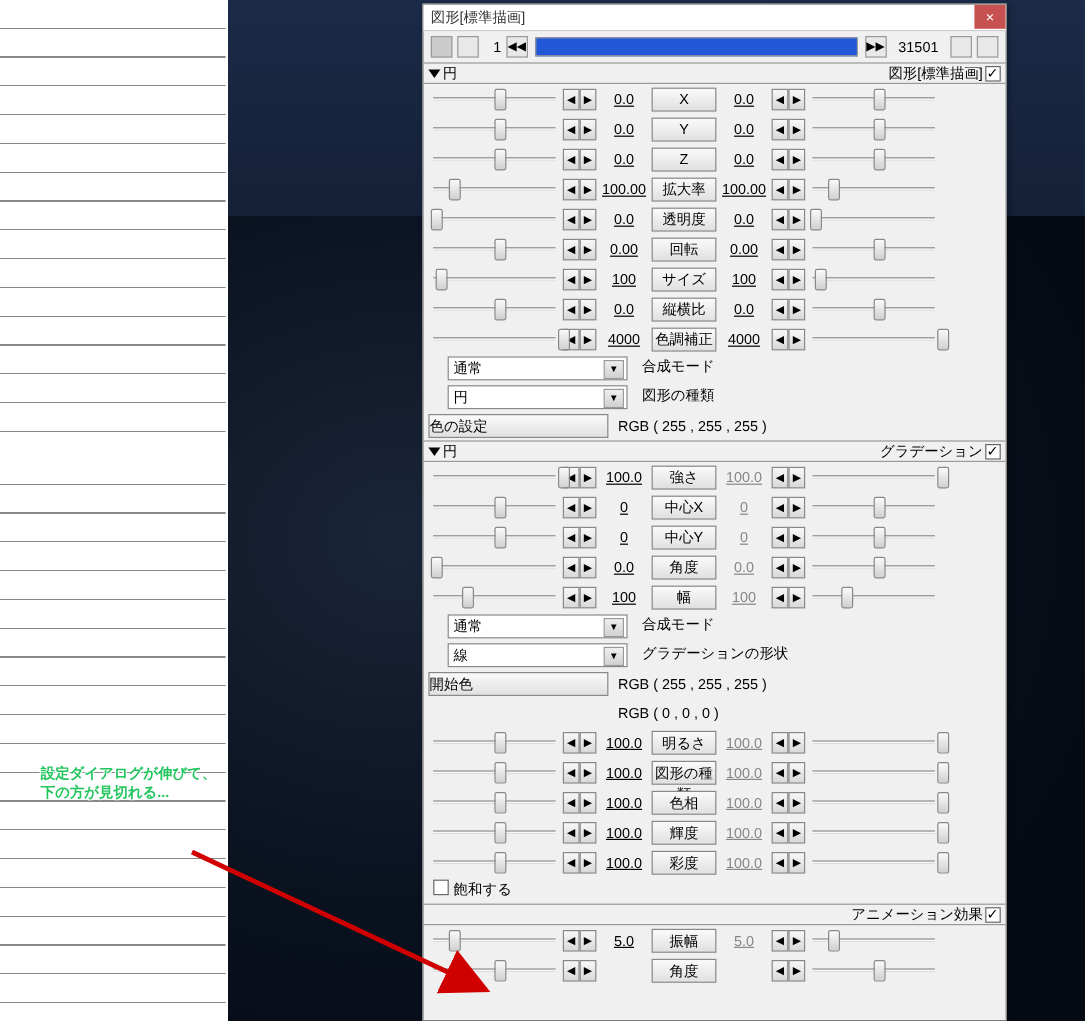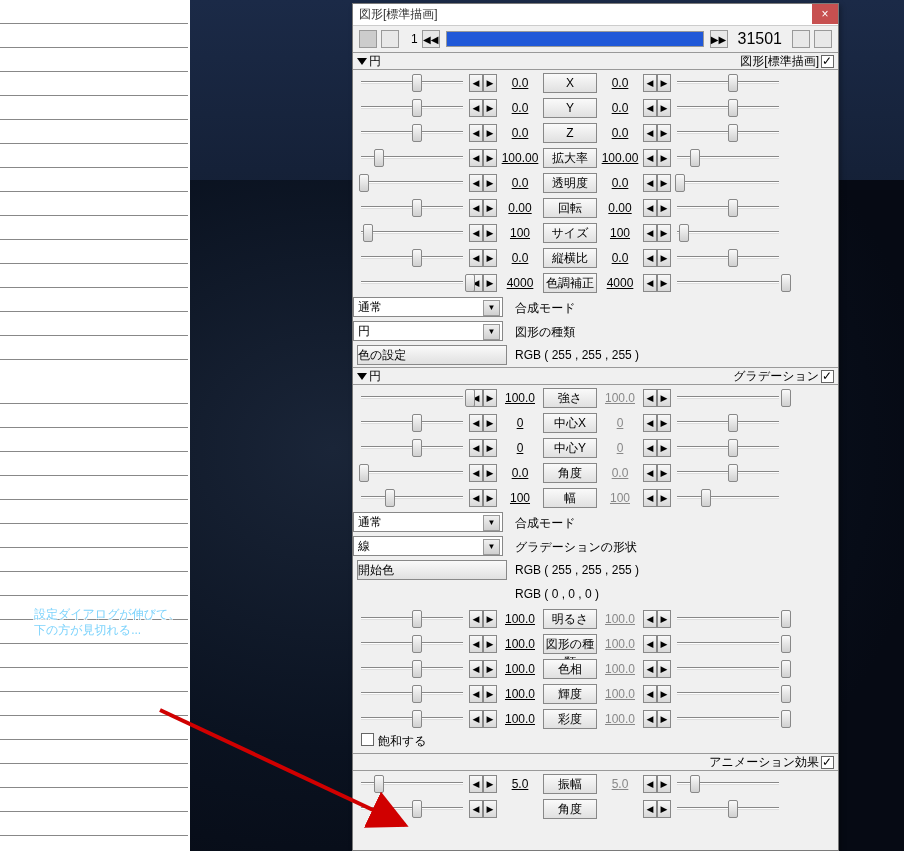--- a/index.html
+++ b/index.html
@@ -12,45 +12,45 @@
 .dialog{position:absolute;left:352px;top:3px;width:487px;height:848px;background:#f0f0f0;border:1px solid #7a7a7a;box-shadow:2px 2px 5px rgba(0,0,0,0.3)}
 .titlebar{height:22px;background:#fff;border-bottom:1px solid #ccc;display:flex;align-items:center;padding-left:6px;position:relative}
 .titlebar-text{font-size:12px;color:#333}
 .close-btn{position:absolute;right:0;top:0;width:26px;height:20px;background:#c75050;color:#fff;display:flex;align-items:center;justify-content:center;font-size:13px;cursor:pointer}
 .toolbar{height:26px;display:flex;align-items:center;padding:2px 6px;gap:4px}
 .tb-icon{width:18px;height:18px;border:1px solid #999;background:#e8e8e8;display:inline-block}
 .tb-icon.c{background:#ccc}
 .frame-num{margin-left:8px;font-size:12px}
 .nav-btn{width:18px;height:18px;background:#e8e8e8;border:1px solid #999;display:flex;align-items:center;justify-content:center;font-size:10px;cursor:pointer}
 .timeline{flex:1;height:16px;background:#2058d8;border:1px solid #999;margin:0 2px}
-.frame-total{font-size:16px;margin:0 6px}
+.frame-total{font-size:12px;margin:0 6px}
 .section-header{display:flex;align-items:center;height:18px;padding:0 4px;border-top:1px solid #999;border-bottom:1px solid #999;position:relative}
 .expand-tri{width:0;height:0;border-left:5px solid transparent;border-right:5px solid transparent;border-top:7px solid #000;margin-right:2px}
 .section-name{font-size:12px}
 .section-right{position:absolute;right:4px;display:flex;align-items:center;gap:2px}
 .checkbox{width:13px;height:13px;border:1px solid #666;background:#fff;position:relative;cursor:pointer}
 .checkbox.checked::after{content:"✓";position:absolute;left:0;top:-2px;font-size:12px;color:#000}
 .param-row{display:flex;align-items:center;height:25px;padding:0 4px;gap:2px}
 .slider-left,.slider-right{width:110px;height:14px;position:relative;display:flex;align-items:center}
 .slider-track{position:absolute;left:4px;right:4px;height:3px;background:#fff;border-top:1px solid #888;border-bottom:1px solid #ddd}
 .slider-thumb{position:absolute;width:10px;height:18px;background:linear-gradient(#fafafa,#d0d0d0);border:1px solid #888;border-radius:2px}
 .spin-btns{display:flex}
 .spin-btn{width:14px;height:18px;background:linear-gradient(#f8f8f8,#d8d8d8);border:1px solid #888;display:flex;align-items:center;justify-content:center;font-size:9px;cursor:pointer}
 .val-cell{width:42px;text-align:center;font-size:12px;text-decoration:underline;cursor:pointer}
 .val-cell.gray{color:#888}
 .label-btn{width:54px;height:20px;background:linear-gradient(#fafafa,#e0e0e0);border:1px solid #888;text-align:center;font-size:12px;line-height:18px;cursor:pointer}
-.dropdown-row{display:flex;align-items:flex-end;height:24px;padding:2px 0;gap:8px}
+.dropdown-row{display:flex;align-items:flex-start;height:24px;padding:2px 20px;gap:8px}
 .dropdown{width:150px;height:20px;background:#fff;border:1px solid #888;display:flex;align-items:center;padding:0 4px;position:relative;cursor:pointer}
 .dropdown::after{content:"▼";position:absolute;right:2px;top:2px;width:15px;height:14px;background:linear-gradient(#f0f0f0,#d0d0d0);border:1px solid #999;font-size:8px;text-align:center;line-height:14px}
 .dd-label{font-size:12px;margin-left:4px}
 .color-btn-row{display:flex;align-items:center;height:24px;padding:2px 4px;gap:8px}
 .color-btn{width:150px;height:20px;background:linear-gradient(#fafafa,#e0e0e0);border:1px solid #888;text-align:left;line-height:18px;cursor:pointer}
 .rgb-text{font-size:12px}
 .check-row{display:flex;align-items:flex-start;height:22px;padding:2px 8px;gap:4px}
-.annotation{position:absolute;left:34px;top:606px;font-size:28px;color:#7dd3fc;font-weight:normal;text-shadow:1px 1px 0 #fff,-1px -1px 0 #fff,1px -1px 0 #fff,-1px 1px 0 #fff;line-height:1.35;white-space:nowrap}
+.annotation{position:absolute;left:34px;top:636px;font-size:28px;color:#22c55e;font-weight:bold;text-shadow:1px 1px 0 #fff,-1px -1px 0 #fff,1px -1px 0 #fff,-1px 1px 0 #fff;line-height:1.35;white-space:nowrap}
 .arrow{position:absolute;left:150px;top:700px;width:280px;height:140px;pointer-events:none}
 </style>
 </head>
 <body>
 
 <div class="bg-left">
   <div class="ruled"></div>
   <div class="ruled2"></div>
 </div>
 <div class="bg-desktop"></div>

